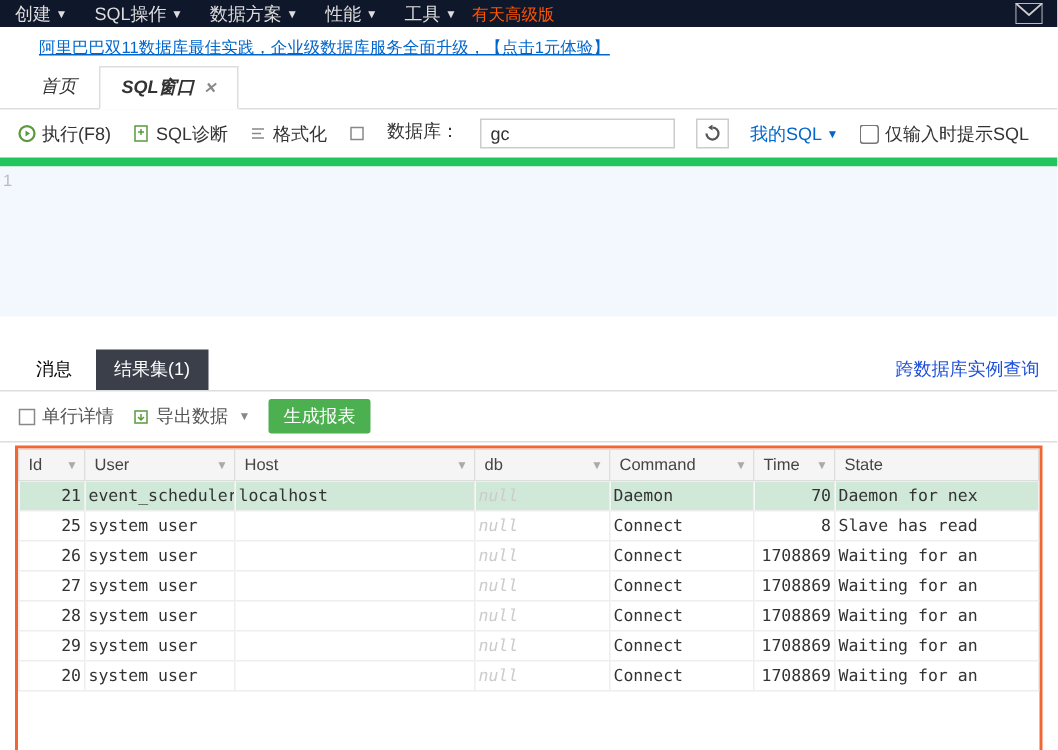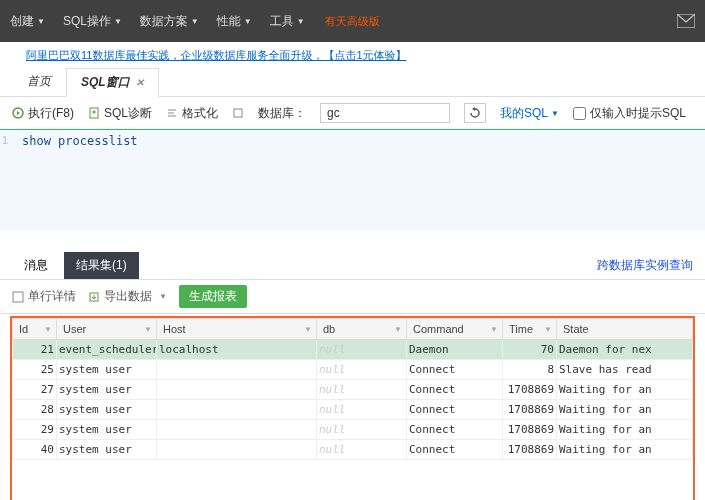--- a/index.html
+++ b/index.html
@@ -1,28 +1,28 @@
 <!DOCTYPE html>
 <html><head>
 <meta charset="utf-8">
 <style>
 * { margin: 0; padding: 0; box-sizing: border-box; font-family: "Microsoft YaHei", Arial, sans-serif; }
 body { width: 705px; height: 500px; overflow: hidden; font-size: 12px; background: #fff; }
-.topbar { background: #404040; height: 42px; display: flex; align-items: center; padding: 0 10px; color: #ddd; text-align: center; }
+.topbar { background: #0f172a; height: 18px; display: flex; align-items: center; padding: 0 10px; color: #ddd; text-align: center; }
 .topbar .menu { display: flex; gap: 18px; }
 .topbar .menu-item { cursor: pointer; display: flex; align-items: center; gap: 3px; }
 .topbar .menu-item .caret { font-size: 8px; }
-.topbar .promo-badge { margin-left: 20px; color: #f50; font-size: 11px; }
+.topbar .promo-badge { margin-left: 10px; color: #f50; font-size: 11px; }
 .topbar .mail { margin-left: auto; }
 .promo-link { padding: 6px 12px; color: #06c; font-size: 11px; text-decoration: underline; cursor: pointer; margin-left: 14px; }
 .tabs { display: flex; border-bottom: 1px solid #ddd; padding: 0 12px; height: 28px; align-items: flex-end; }
 .tab { padding: 5px 14px; border: 1px solid transparent; cursor: pointer; color: #333; position: relative; font-size: 12px; font-style: italic; }
 .tab.active { border: 1px solid #ddd; border-bottom: 1px solid #fff; background: #fff; margin-bottom: -1px; font-weight: bold; }
 .tab .close { margin-left: 6px; font-size: 10px; color: #888; }
-.toolbar { display: flex; align-items: center; gap: 14px; padding: 6px 12px; border-bottom: 1px solid #22c55e; font-size: 12px; color: #333; }
+.toolbar { display: flex; gap: 14px; padding: 6px 12px; border-bottom: 6px solid #22c55e; font-size: 12px; color: #333; }
 .tool { display: flex; align-items: center; gap: 4px; cursor: pointer; }
 .tool .ico { width: 12px; height: 12px; display: inline-block; }
 .db-select { border: 1px solid #ccc; padding: 2px 6px; min-width: 130px; height: 20px; background: #fff; }
 .refresh-btn { border: 1px solid #ccc; width: 22px; height: 20px; display: flex; align-items: center; justify-content: center; cursor: pointer; }
 .link-blue { color: #06c; cursor: pointer; display: flex; align-items: center; gap: 3px; }
 .checkbox-wrap { display: flex; align-items: center; gap: 4px; }
 .sql-area { position: relative; height: 100px; background: #f3f8ff; padding: 4px; }
 .sql-area .gutter { position: absolute; left: 0; top: 0; width: 16px; height: 100%; color: #bbb; padding: 4px 2px; font-size: 11px; }
 .sql-area .code { margin-left: 18px; font-family: Consolas, monospace; font-size: 12px; color: #1a4b8a; padding: 0px 0; }
 .result-white { height: 18px; background: #fff; }
@@ -141,21 +141,20 @@
       <span style="font-size:8px">▼</span>
     </div>
   <label class="checkbox-wrap">
     <input type="checkbox" style="">
     <span>仅输入时提示SQL</span>
   </label>
 </div>
 
 <div class="sql-area">
   <div class="gutter">1</div>
-  <div class="code">show processlist</div>
 </div>
 
 <div class="result-white"></div>
 
 <div class="result-tabs">
   <div class="rtab">消息</div>
   <div class="rtab active">结果集(1)</div>
   <div class="cross-query">跨数据库实例查询</div>
 </div>
 
@@ -207,20 +206,29 @@
         <tr>
           <td class="num">25</td>
           <td>system user</td>
           <td></td>
           <td class="null">null</td>
           <td>Connect</td>
           <td class="num">8</td>
           <td>Slave has read</td>
         </tr>
         <tr>
+          <td class="num">26</td>
+          <td>system user</td>
+          <td></td>
+          <td class="null">null</td>
+          <td>Connect</td>
+          <td class="num">1708869</td>
+          <td>Waiting for an</td>
+        </tr>
+        <tr>
           <td class="num">27</td>
           <td>system user</td>
           <td></td>
           <td class="null">null</td>
           <td>Connect</td>
           <td class="num">1708869</td>
           <td>Waiting for an</td>
         </tr>
         <tr>
           <td class="num">28</td>
@@ -234,21 +242,21 @@
         <tr>
           <td class="num">29</td>
           <td>system user</td>
           <td></td>
           <td class="null">null</td>
           <td>Connect</td>
           <td class="num">1708869</td>
           <td>Waiting for an</td>
         </tr>
         <tr>
-          <td class="num">40</td>
+          <td class="num">20</td>
           <td>system user</td>
           <td></td>
           <td class="null">null</td>
           <td>Connect</td>
           <td class="num">1708869</td>
           <td>Waiting for an</td>
         </tr>
       </tbody>
   </table>
 </div>

